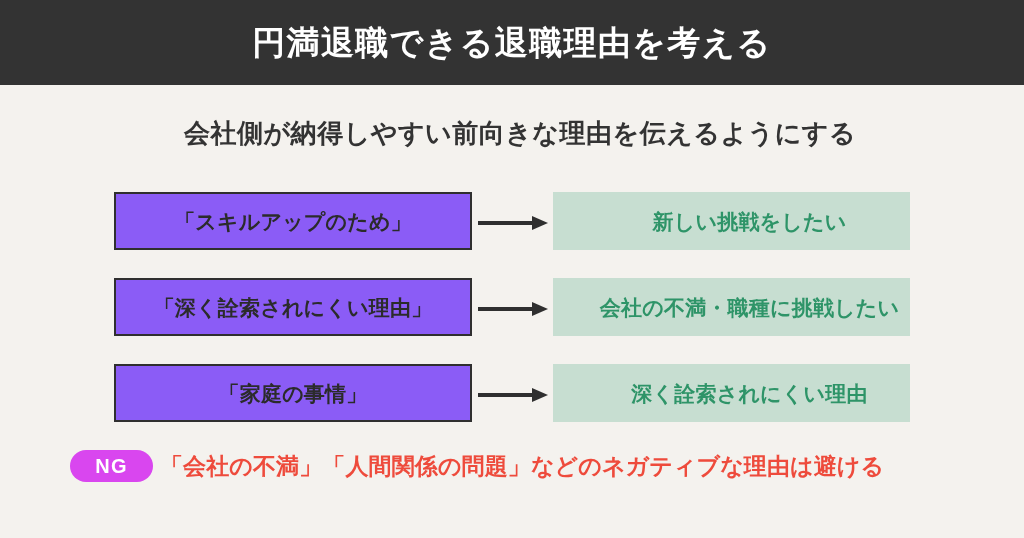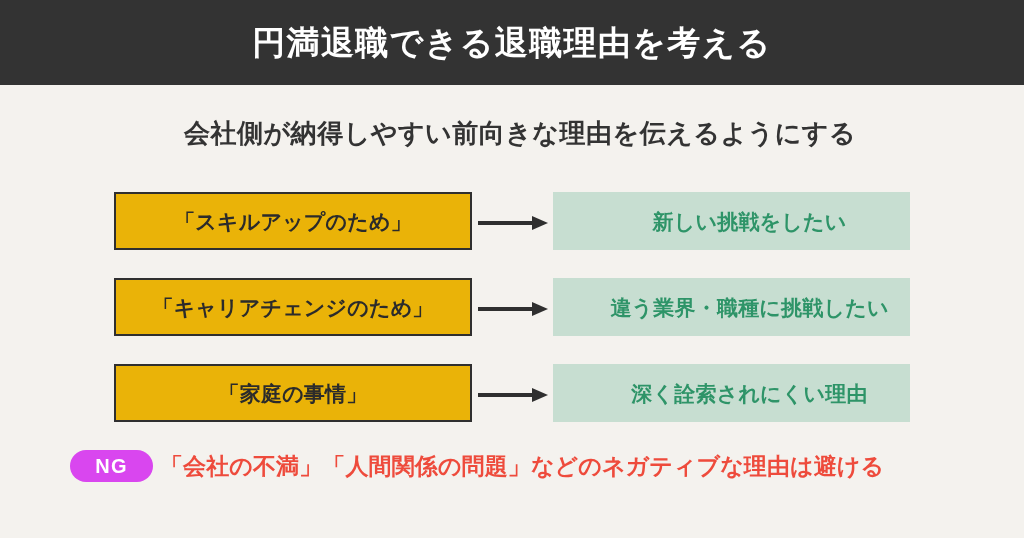--- a/index.html
+++ b/index.html
@@ -76,21 +76,21 @@
     margin-bottom: 11px;
   }
 
   .reason-box {
     position: absolute;
     left: 114px;
     top: 0;
     width: 358px;
     height: 58px;
     box-sizing: border-box;
-    background: #eab308;
+    background: #8b5cf6;
     border: 2px solid #2f2f2f;
     display: flex;
     align-items: center;
     justify-content: center;
   }
   .reason-label {
     color: #2b2b2b;
     font-size: 21px;
     font-weight: bold;
     letter-spacing: 0.01em;
@@ -201,28 +201,28 @@
         <span class="shaft"></span>
         <span class="head"></span>
       </div>
       <div class="benefit-box">
         <span class="benefit-label">新しい挑戦をしたい</span>
       </div>
     </div>
 
     <div class="row">
       <div class="reason-box">
-        <span class="reason-label">「キャリアチェンジのため」</span>
+        <span class="reason-label">「深く詮索されにくい理由」</span>
       </div>
       <div class="arrow">
         <span class="shaft"></span>
         <span class="head"></span>
       </div>
       <div class="benefit-box">
-        <span class="benefit-label">違う業界・職種に挑戦したい</span>
+        <span class="benefit-label">会社の不満・職種に挑戦したい</span>
       </div>
     </div>
 
     <div class="row">
       <div class="reason-box">
         <span class="reason-label">「家庭の事情」</span>
       </div>
       <div class="arrow">
         <span class="shaft"></span>
         <span class="head"></span>

